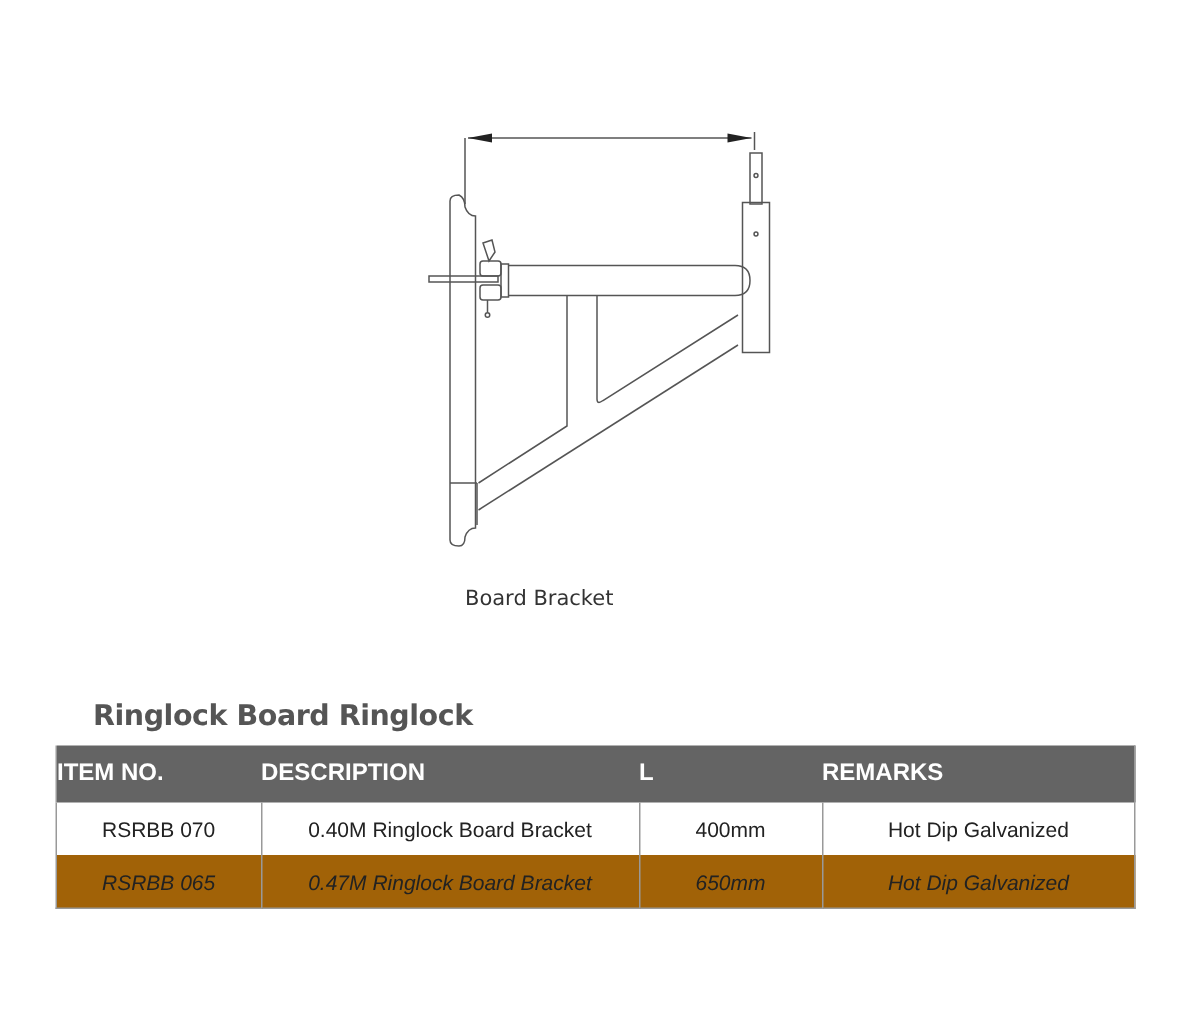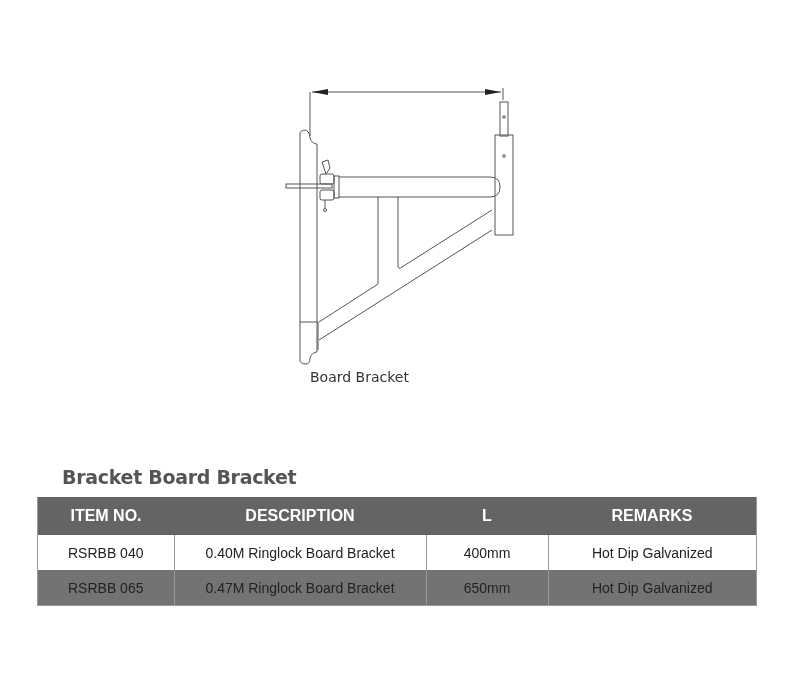--- a/index.html
+++ b/index.html
@@ -1,23 +1,23 @@
 <!DOCTYPE html>
 <html><head>
   <meta charset="utf-8">
   <style>
     html, body { margin: 0; padding: 0; background: #ffffff; }
     body { width: 800px; height: 685px; position: relative; overflow: hidden; font-family: "Liberation Sans", sans-serif; }
     .drawing { position: absolute; left: 270px; top: 70px; width: 260px; height: 300px; }
-    .caption { position: absolute; left: 310px; top: 369px; font-family: "DejaVu Sans", sans-serif; font-size: 14px; color: #333; }
+    .caption { position: absolute; left: 310px; top: 391px; font-family: "DejaVu Sans", sans-serif; font-size: 14px; color: #333; }
     .title { position: absolute; left: 62px; top: 466px; font-family: "DejaVu Sans", sans-serif; font-weight: bold; font-size: 19px; color: #555; letter-spacing: -0.3px; }
     table.spec { position: absolute; left: 37px; top: 497px; width: 720px; border-collapse: collapse; font-family: "Liberation Sans", sans-serif; }
-    table.spec th { background: #646464; color: #ffffff; font-weight: bold; font-size: 16px; height: 38px; text-align: center; padding: 0; border: none; }
+    table.spec th { background: #646464; color: #ffffff; font-weight: bold; font-size: 16px; height: 38px; text-align: left; padding: 0; border: none; }
     table.spec td { font-size: 14px; color: #222; height: 35px; text-align: center; padding: 0; border-left: 1px solid #999; border-right: 1px solid #999; }
-    table.spec tr.alt td { background: #737373; }
+    table.spec tr.alt td { background: #a16207; font-style: italic; }
     table.spec tr:last-child td { border-bottom: 1px solid #999; }
     table.spec { border-left: 1px solid #999; border-right: 1px solid #999; }
   </style>
 </head>
 <body>
 
 <div class="drawing">
   <svg width="260" height="300" viewBox="0 0 260 300" fill="none" stroke="#555" stroke-width="1">
 
     <line x1="40" y1="22" x2="40" y2="66"></line>
@@ -47,34 +47,34 @@
 
     <rect x="225" y="65" width="18" height="100"></rect>
     <rect x="230" y="32" width="8" height="34"></rect>
     <circle cx="234" cy="47" r="1.3"></circle>
     <circle cx="234" cy="86" r="1.3"></circle>
   </svg>
 </div>
 
 <div class="caption">Board Bracket</div>
 
-<div class="title">Bracket Board Bracket</div>
+<div class="title">Ringlock Board Ringlock</div>
 
 <table class="spec">
   <thead>
     <tr>
       <th style="width:136px">ITEM NO.</th>
       <th style="width:252px">DESCRIPTION</th>
       <th style="width:122px">L</th>
       <th>REMARKS</th>
     </tr>
   </thead>
   <tbody>
     <tr>
-      <td>RSRBB 040</td>
+      <td>RSRBB 070</td>
       <td>0.40M Ringlock Board Bracket</td>
       <td>400mm</td>
       <td>Hot Dip Galvanized</td>
     </tr>
     <tr class="alt">
       <td>RSRBB 065</td>
       <td>0.47M Ringlock Board Bracket</td>
       <td>650mm</td>
       <td>Hot Dip Galvanized</td>
     </tr>

